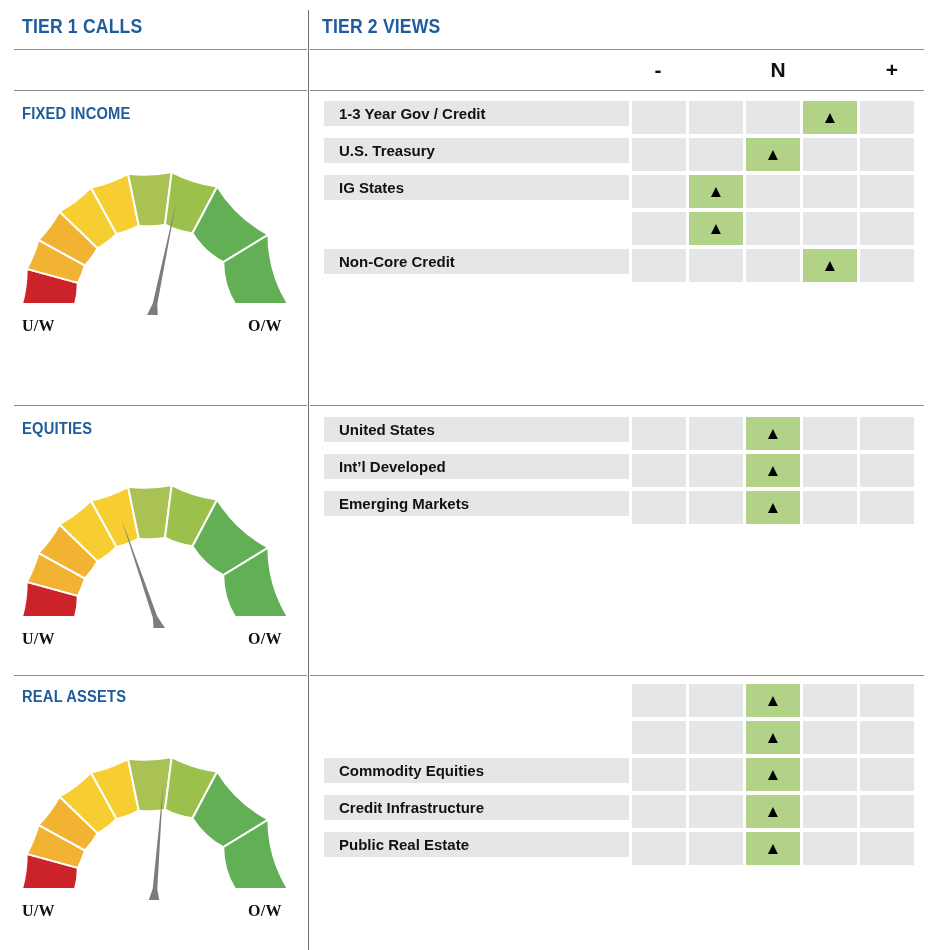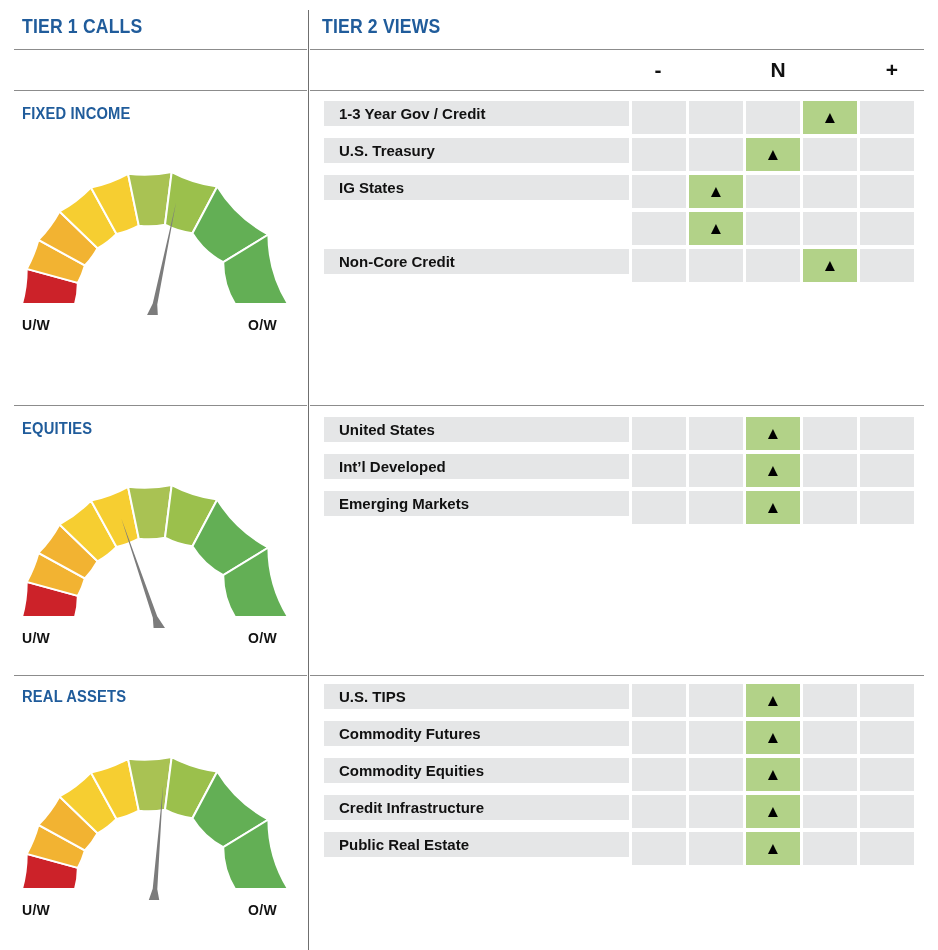--- a/index.html
+++ b/index.html
@@ -106,23 +106,23 @@
     height: 190px;
   }
   #gauge-fi { top: 165px; }
   #gauge-eq { top: 478px; }
   #gauge-ra { top: 750px; }
 
   .gauge-wrap svg { display: block; }
 
   .gauge-label {
     position: absolute;
-    font-family: Liberation Sans, sans-serif;
+    font-family: Liberation Serif, serif;
     font-weight: bold;
-    font-size: 14px;
+    font-size: 16px;
     color: #111;
     letter-spacing: 0.3px;
   }
   .gauge-label.lw { left: 10px;  top: 152px; }
   .gauge-label.rw { left: 236px; top: 152px; }
 
   
   .views-table {
     position: absolute;
     left: 324px;
@@ -351,33 +351,31 @@
           <div class="view-cell marked">
             <span>▲</span>
           </div>
           <div class="view-cell"></div>
           <div class="view-cell"></div>
         </div>
       </div>
     </div>
   <div class="views-table" id="views-ra">
       <div class="view-row">
-        <div class="view-name">U.S. TIPS</div>
-        <div class="view-cells">
-          <div class="view-cell"></div>
-          <div class="view-cell"></div>
-          <div class="view-cell marked">
-            <span>▲</span>
-          </div>
-          <div class="view-cell"></div>
-          <div class="view-cell"></div>
-        </div>
-      </div>
-      <div class="view-row">
-        <div class="view-name">Commodity Futures</div>
+        <div class="view-cells">
+          <div class="view-cell"></div>
+          <div class="view-cell"></div>
+          <div class="view-cell marked">
+            <span>▲</span>
+          </div>
+          <div class="view-cell"></div>
+          <div class="view-cell"></div>
+        </div>
+      </div>
+      <div class="view-row">
         <div class="view-cells">
           <div class="view-cell"></div>
           <div class="view-cell"></div>
           <div class="view-cell marked">
             <span>▲</span>
           </div>
           <div class="view-cell"></div>
           <div class="view-cell"></div>
         </div>
       </div>

